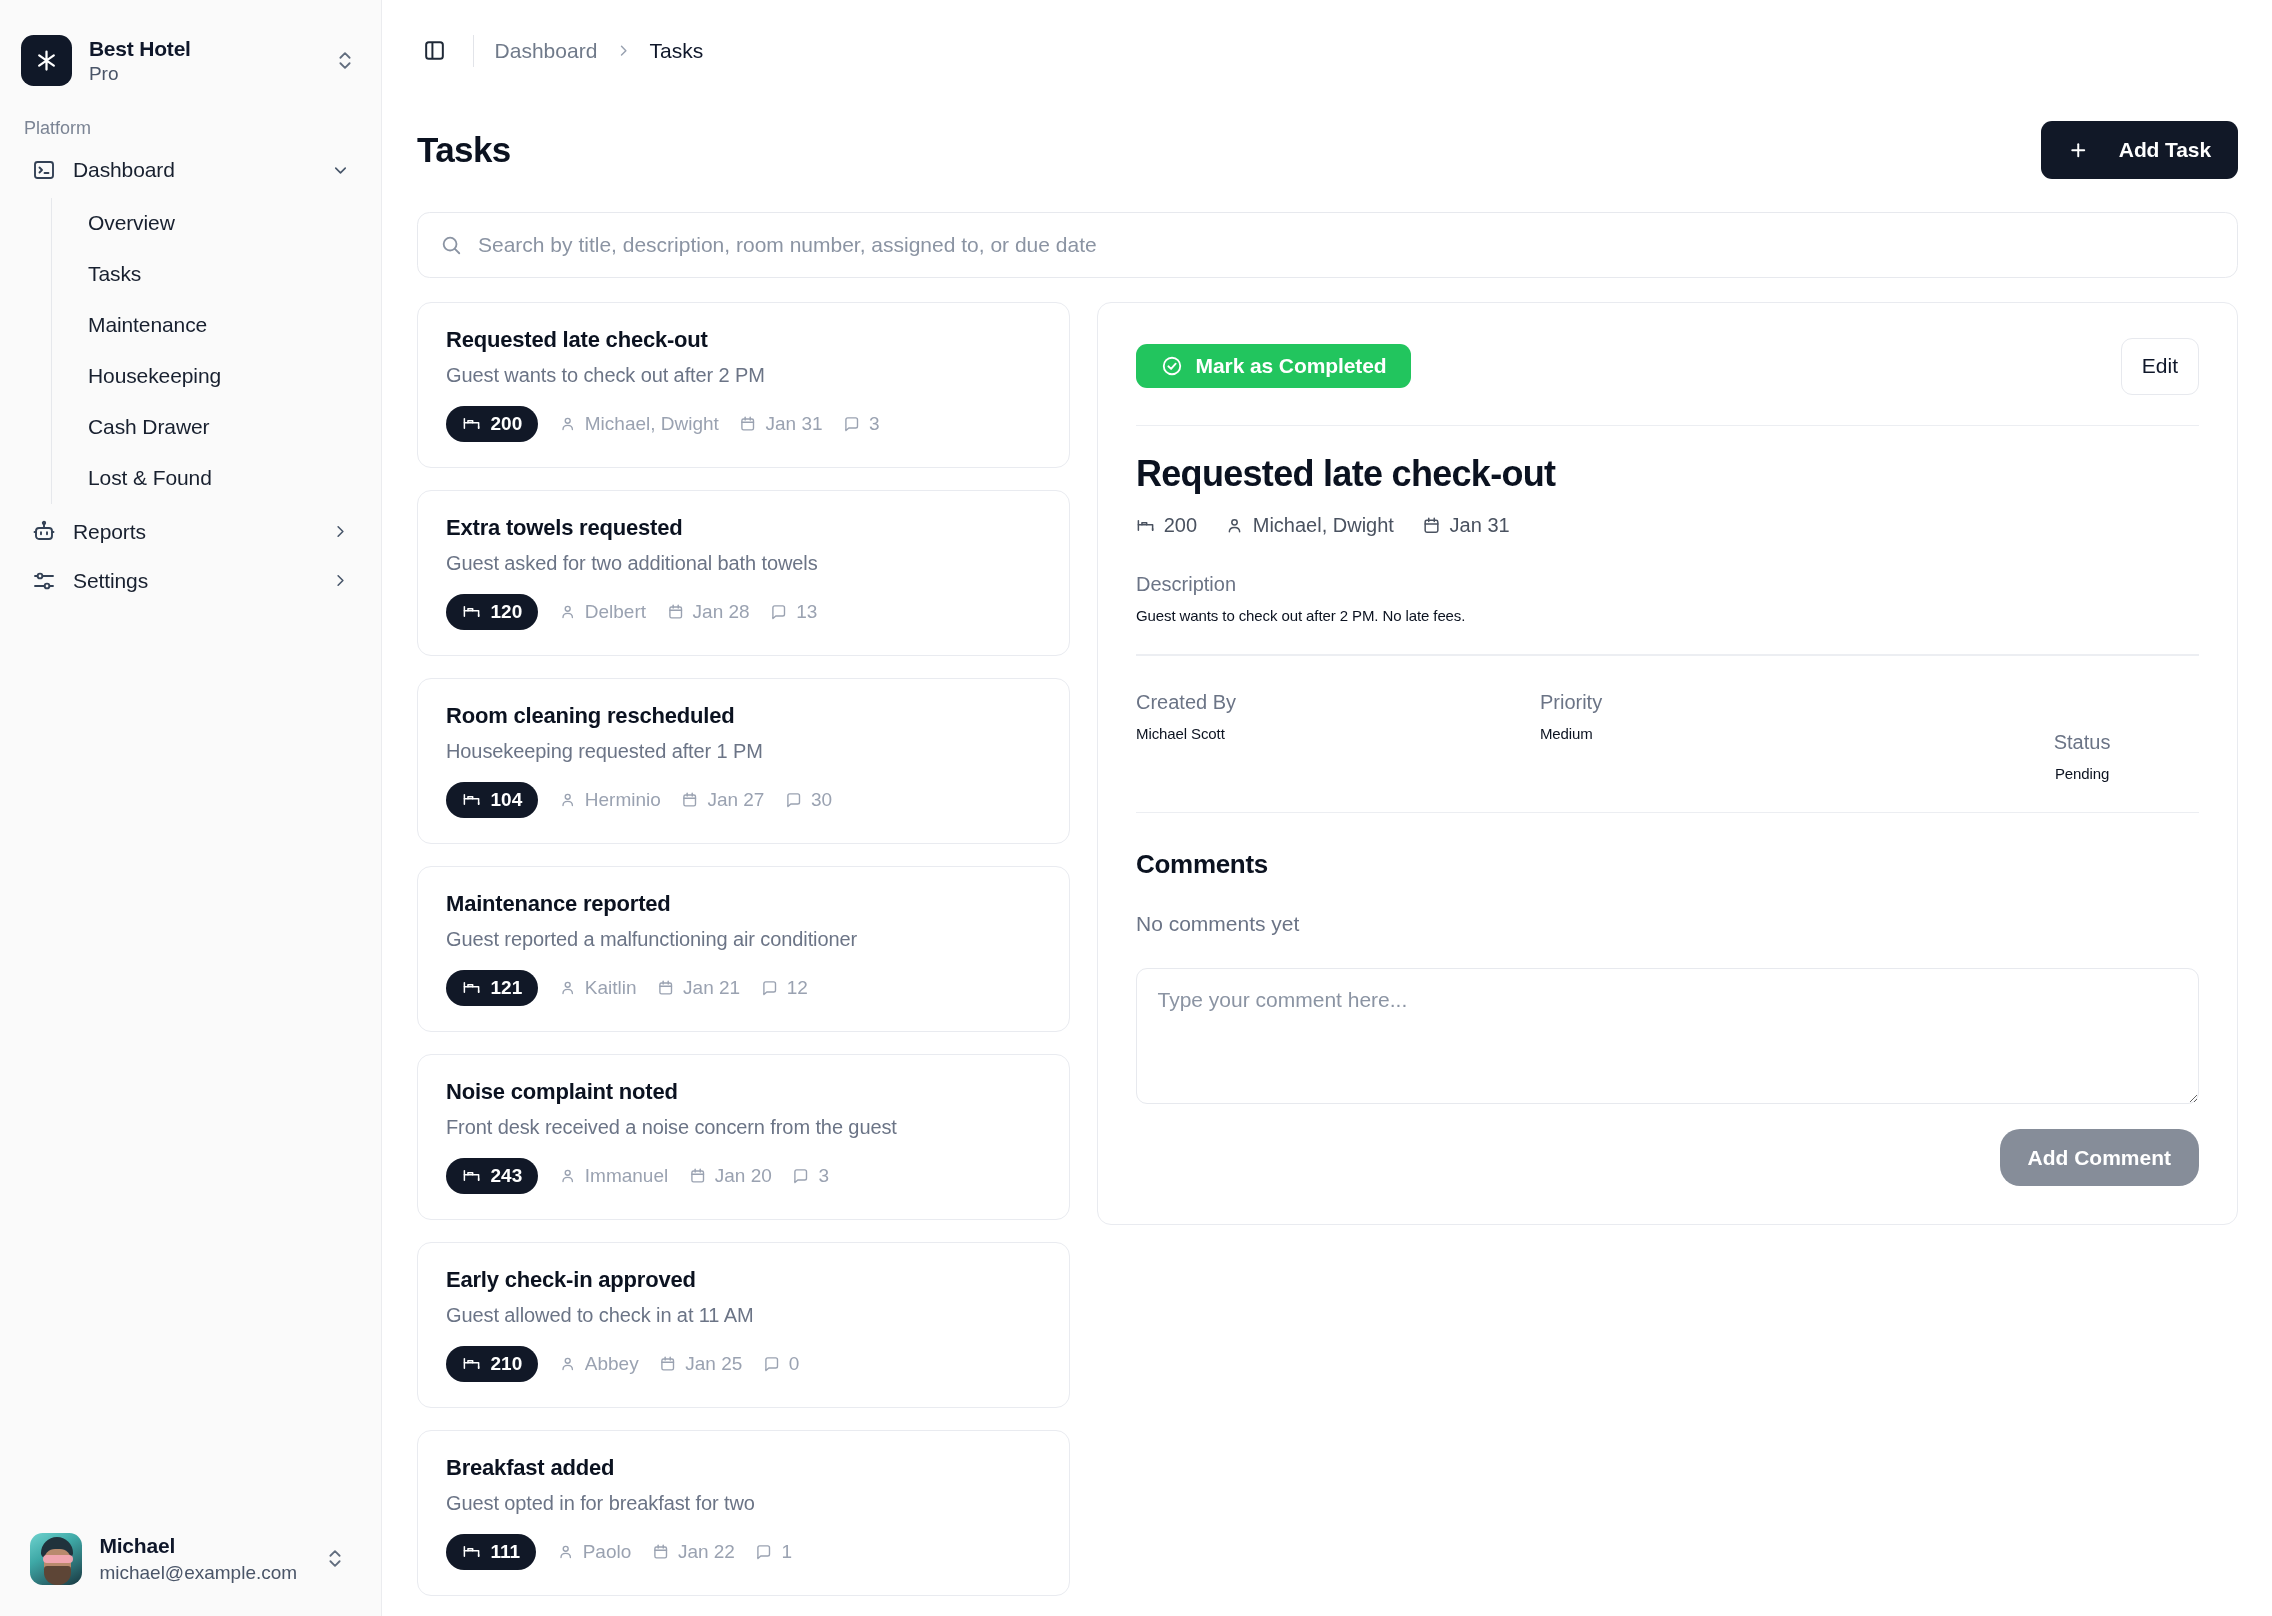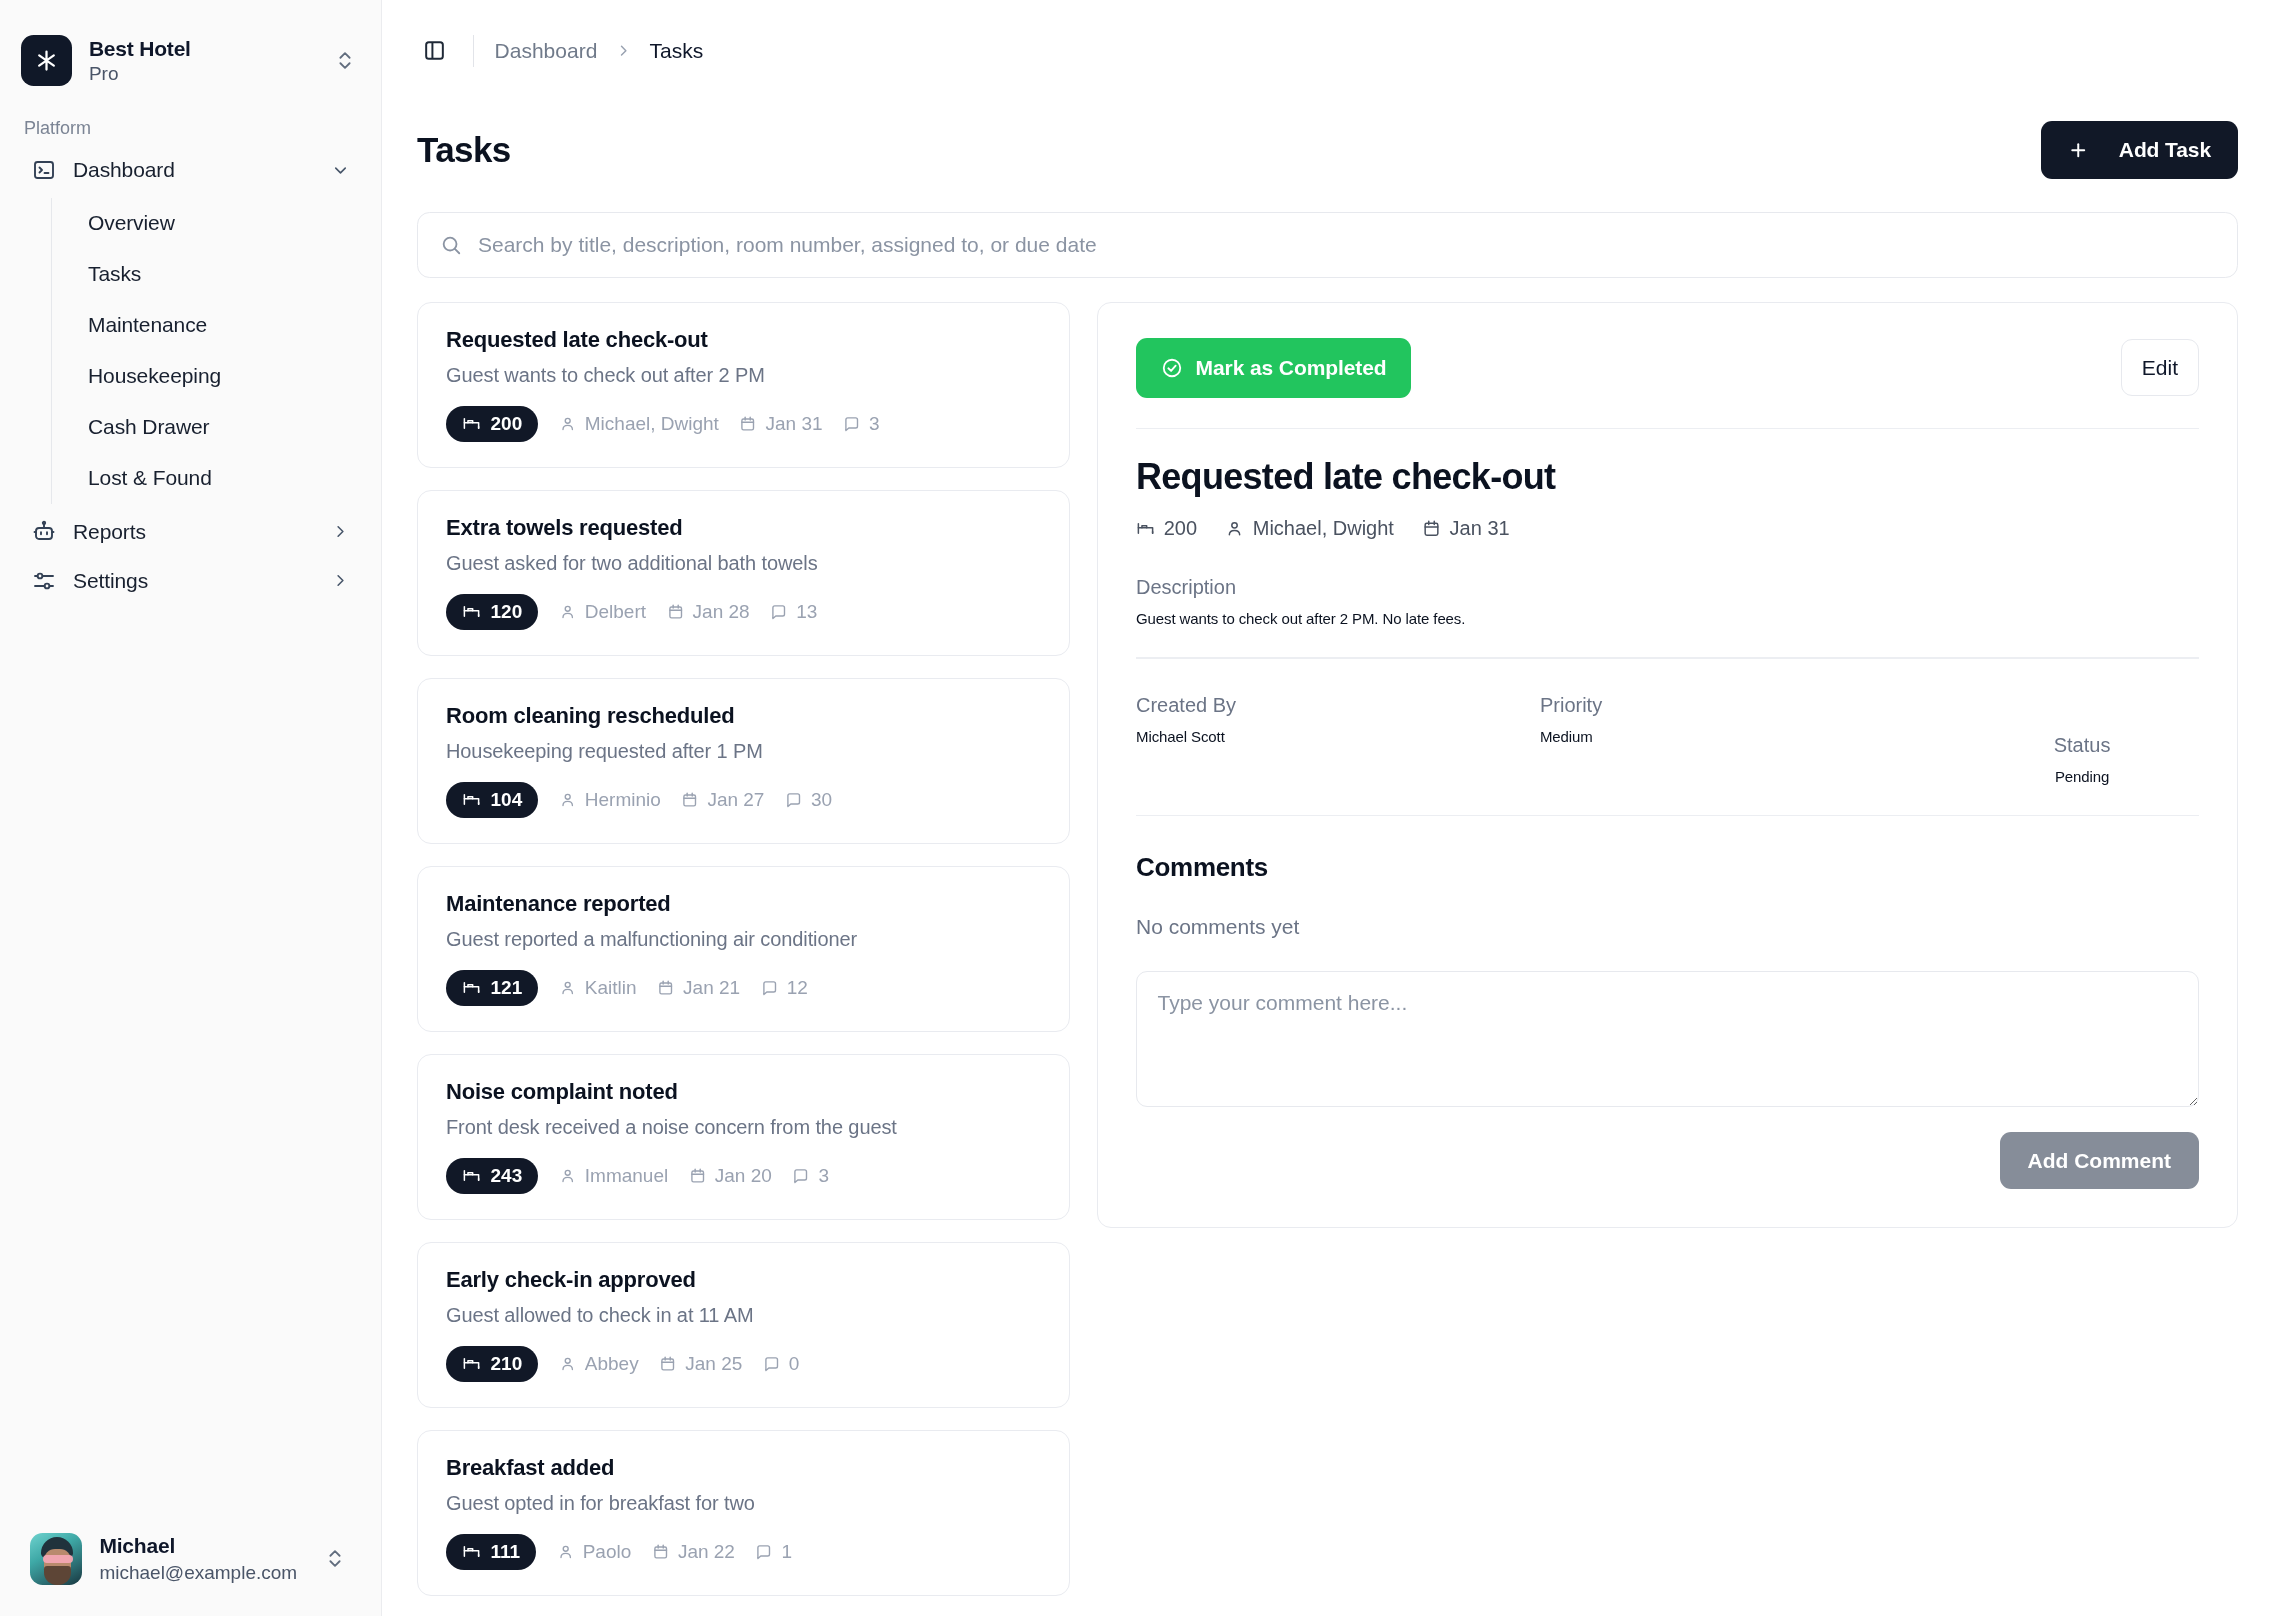--- a/index.html
+++ b/index.html
@@ -128,21 +128,21 @@
 
   
   .detail {
     flex: 1 1 auto; min-width: 0;
     border: 1.6px solid #e9ebf0; border-radius: 14px; background: #fff;
     padding: 35px 38px 38px 38px;
   }
   .detail-actions { display: flex; align-items: center; justify-content: space-between; }
   .btn-complete {
     background: #22c55e; color: #fff; border: none; border-radius: 11px;
-    height: 60px; padding: 0 25px; font-size: 21px; font-weight: 600;
+    height: 44px; padding: 0 25px; font-size: 21px; font-weight: 600;
     display: flex; align-items: center; gap: 12.6px; cursor: pointer;
     font-family: "Liberation Sans", sans-serif; letter-spacing: -0.1px;
   }
   .btn-edit {
     background: #fff; color: #0f172a; border: 1.6px solid #e7e9ee; border-radius: 11px;
     height: 57px; padding: 0 20px; font-size: 21px; font-weight: 500; cursor: pointer;
     font-family: "Liberation Sans", sans-serif;
   }
   .hr { height: 1.6px; background: #eceef2; border: none; margin: 30px 0 0 0; }
   .detail-title { font-size: 36px; font-weight: 700; letter-spacing: -0.7px; color: #0b1220; margin-top: 27px; }
@@ -161,21 +161,21 @@
   .no-comments { font-size: 21px; color: #6b7486; margin-top: 32px; }
   .comment-box {
     width: 100%; height: 136px; margin-top: 32px;
     border: 1.6px solid #e7e9ee; border-radius: 11px; padding: 19px 20.5px;
     font-size: 21px; color: #0f172a; resize: vertical; outline: none;
     font-family: "Liberation Sans", sans-serif; background:#fff;
   }
   .comment-box::placeholder { color: #8b94a3; }
   .comment-actions { display: flex; justify-content: flex-end; margin-top: 22px; }
   .btn-comment {
-    background: #868d99; color: #fff; border: none; border-radius: 11px;
+    background: #868d99; color: #fff; border: none; border-radius: 20px;
     height: 57px; padding: 0 28px; font-size: 21px; font-weight: 600;
     cursor: not-allowed; font-family: "Liberation Sans", sans-serif;
   }
   svg { display: block; }
 </style>
 </head>
 <body>
 
 <div class="app">
 

